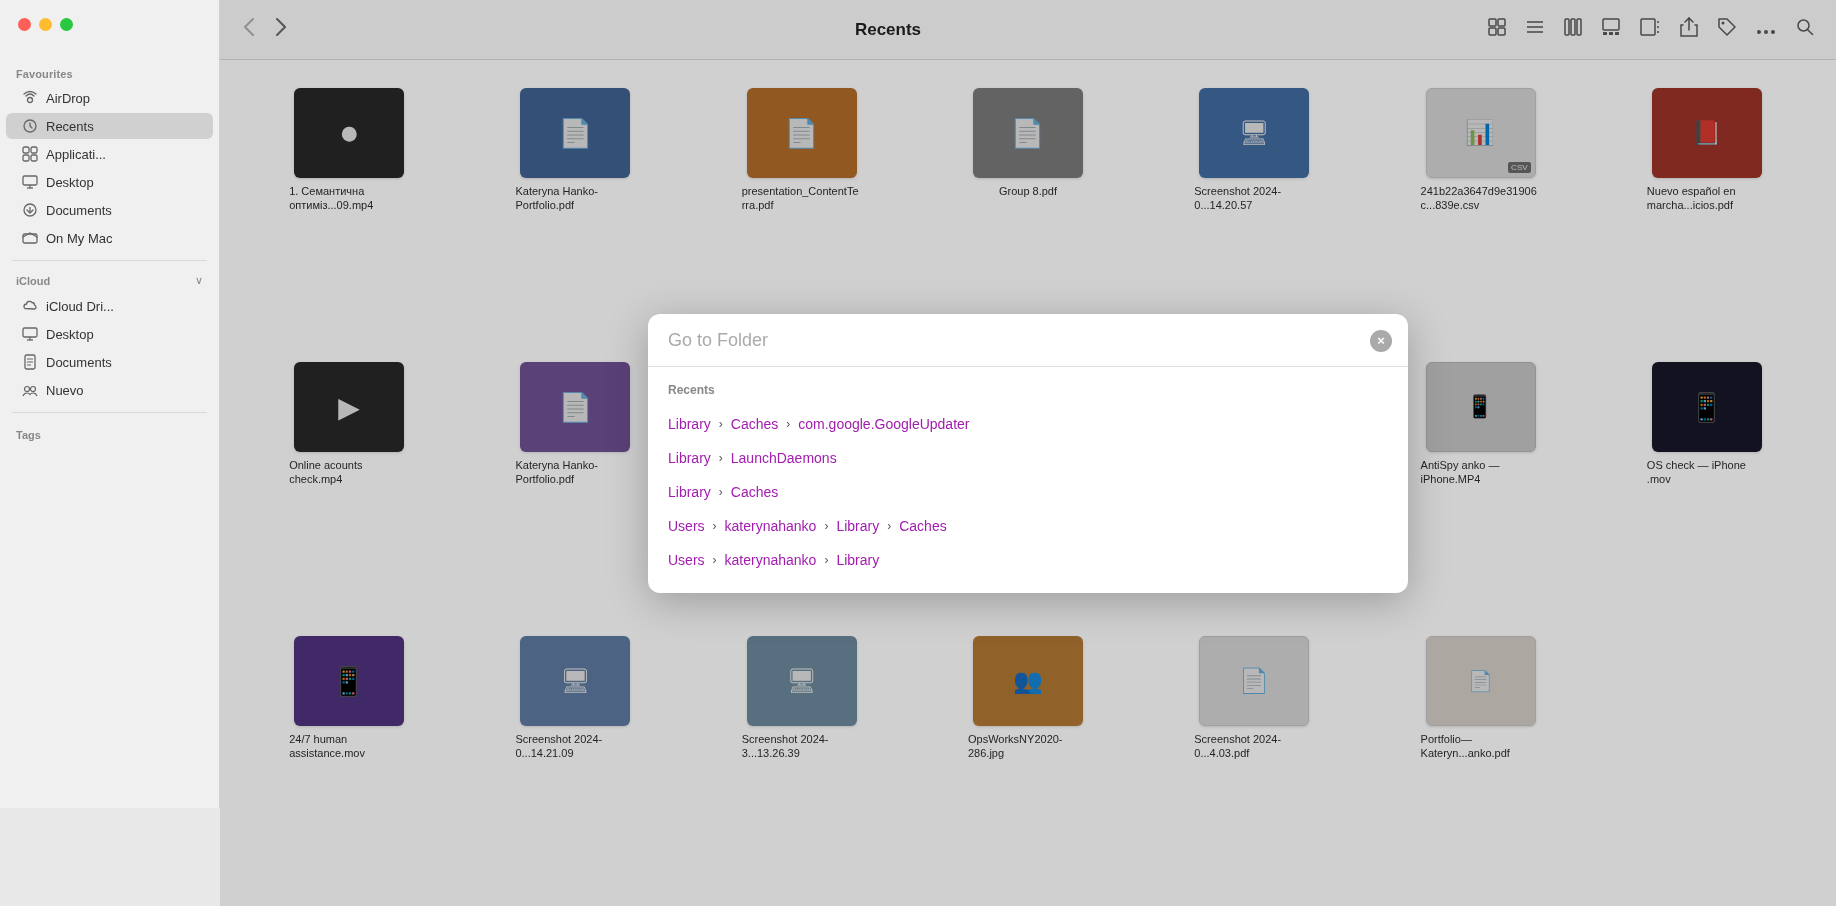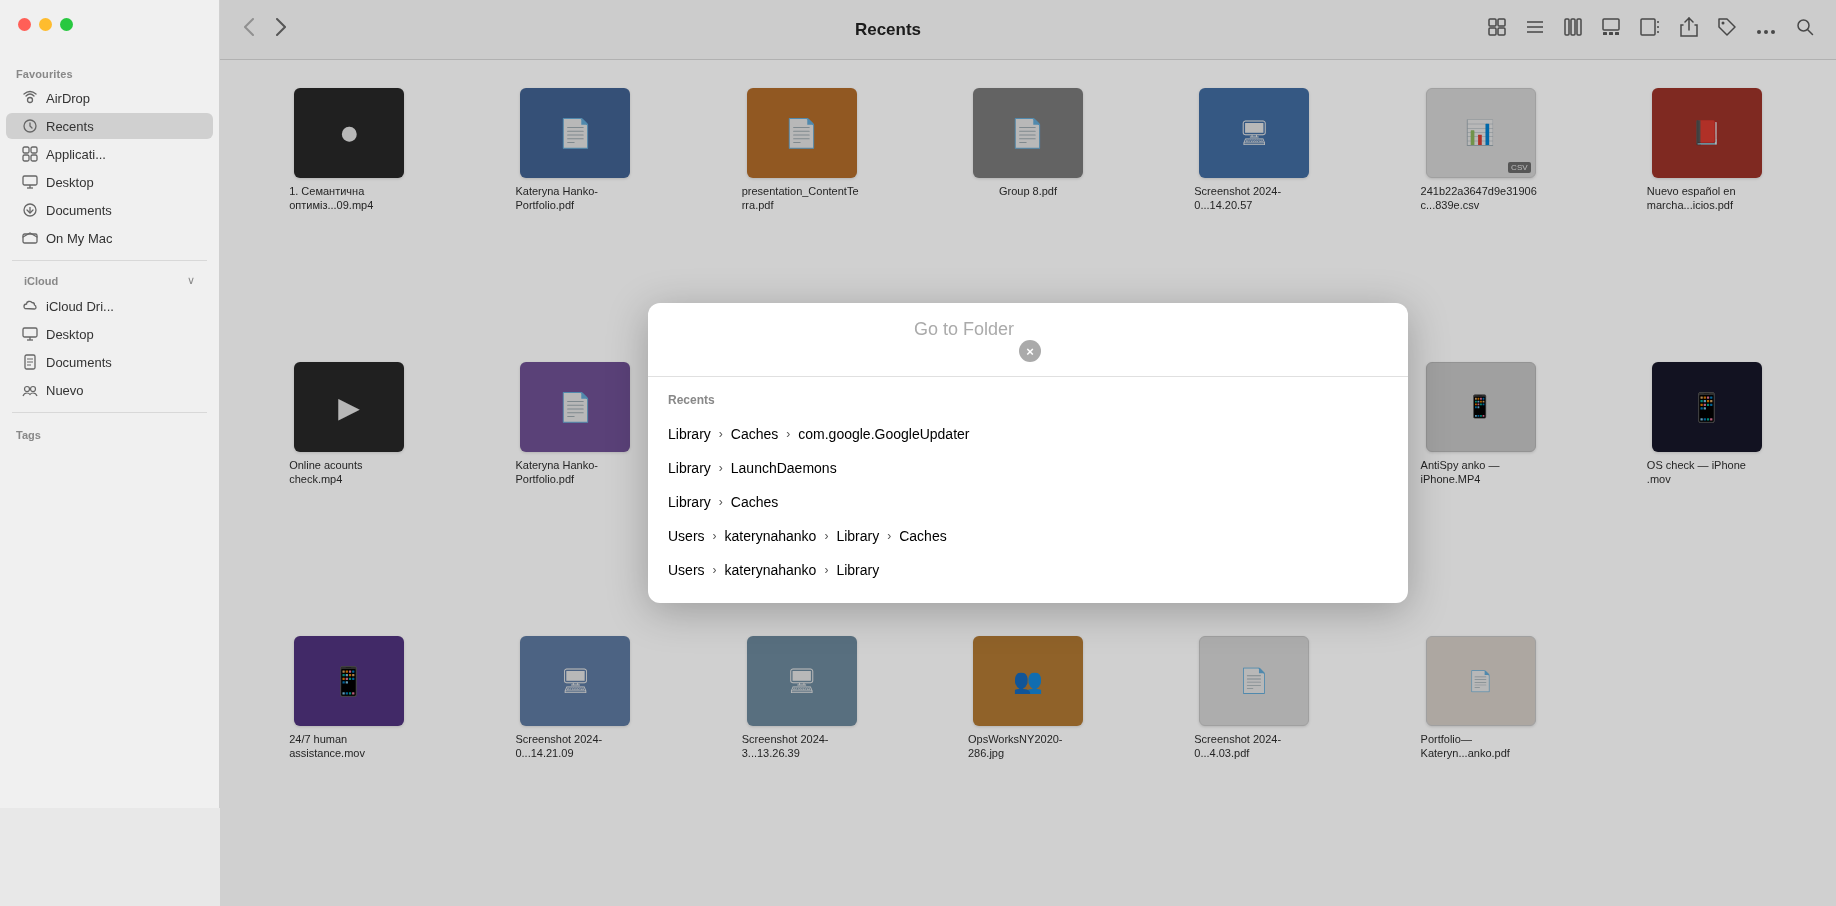--- a/index.html
+++ b/index.html
@@ -91,21 +91,21 @@
     .sidebar-section-divider {
       height: 1px;
       background: #d8d8d8;
       margin: 8px 12px;
     }
 
     .icloud-section-header {
       display: flex;
       align-items: center;
       justify-content: space-between;
-      padding: 5px 24px;
+      padding: 5px 16px;
       cursor: pointer;
     }
 
     .icloud-label {
       font-size: 11px;
       font-weight: 600;
       color: #888;
     }
 
     .chevron-icon {
@@ -262,21 +262,20 @@
       box-shadow: 0 8px 40px rgba(0,0,0,0.25);
       width: 760px;
       overflow: hidden;
     }
 
     .modal-input-area {
       display: flex;
       align-items: center;
       padding: 16px 16px 14px 20px;
       border-bottom: 1px solid #e0e0e0;
-      flex-direction: column;
     }
 
     .modal-input {
       flex: 1;
       border: none;
       outline: none;
       font-size: 18px;
       color: #333;
       background: transparent;
       font-family: -apple-system, BlinkMacSystemFont, 'Helvetica Neue', sans-serif;
@@ -323,21 +322,21 @@
     }
 
     .modal-item-arrow {
       color: #555;
       font-size: 12px;
       margin: 0 2px;
     }
 
     .modal-item-segment {
       font-size: 14px;
-      color: #000000;
+      color: #a21caf;
     }
   </style>
 </head>
 <body>
 
 <div class="window-controls">
   <button class="control-btn btn-close"></button>
   <button class="control-btn btn-minimize"></button>
   <button class="control-btn btn-maximize"></button>
 </div>

